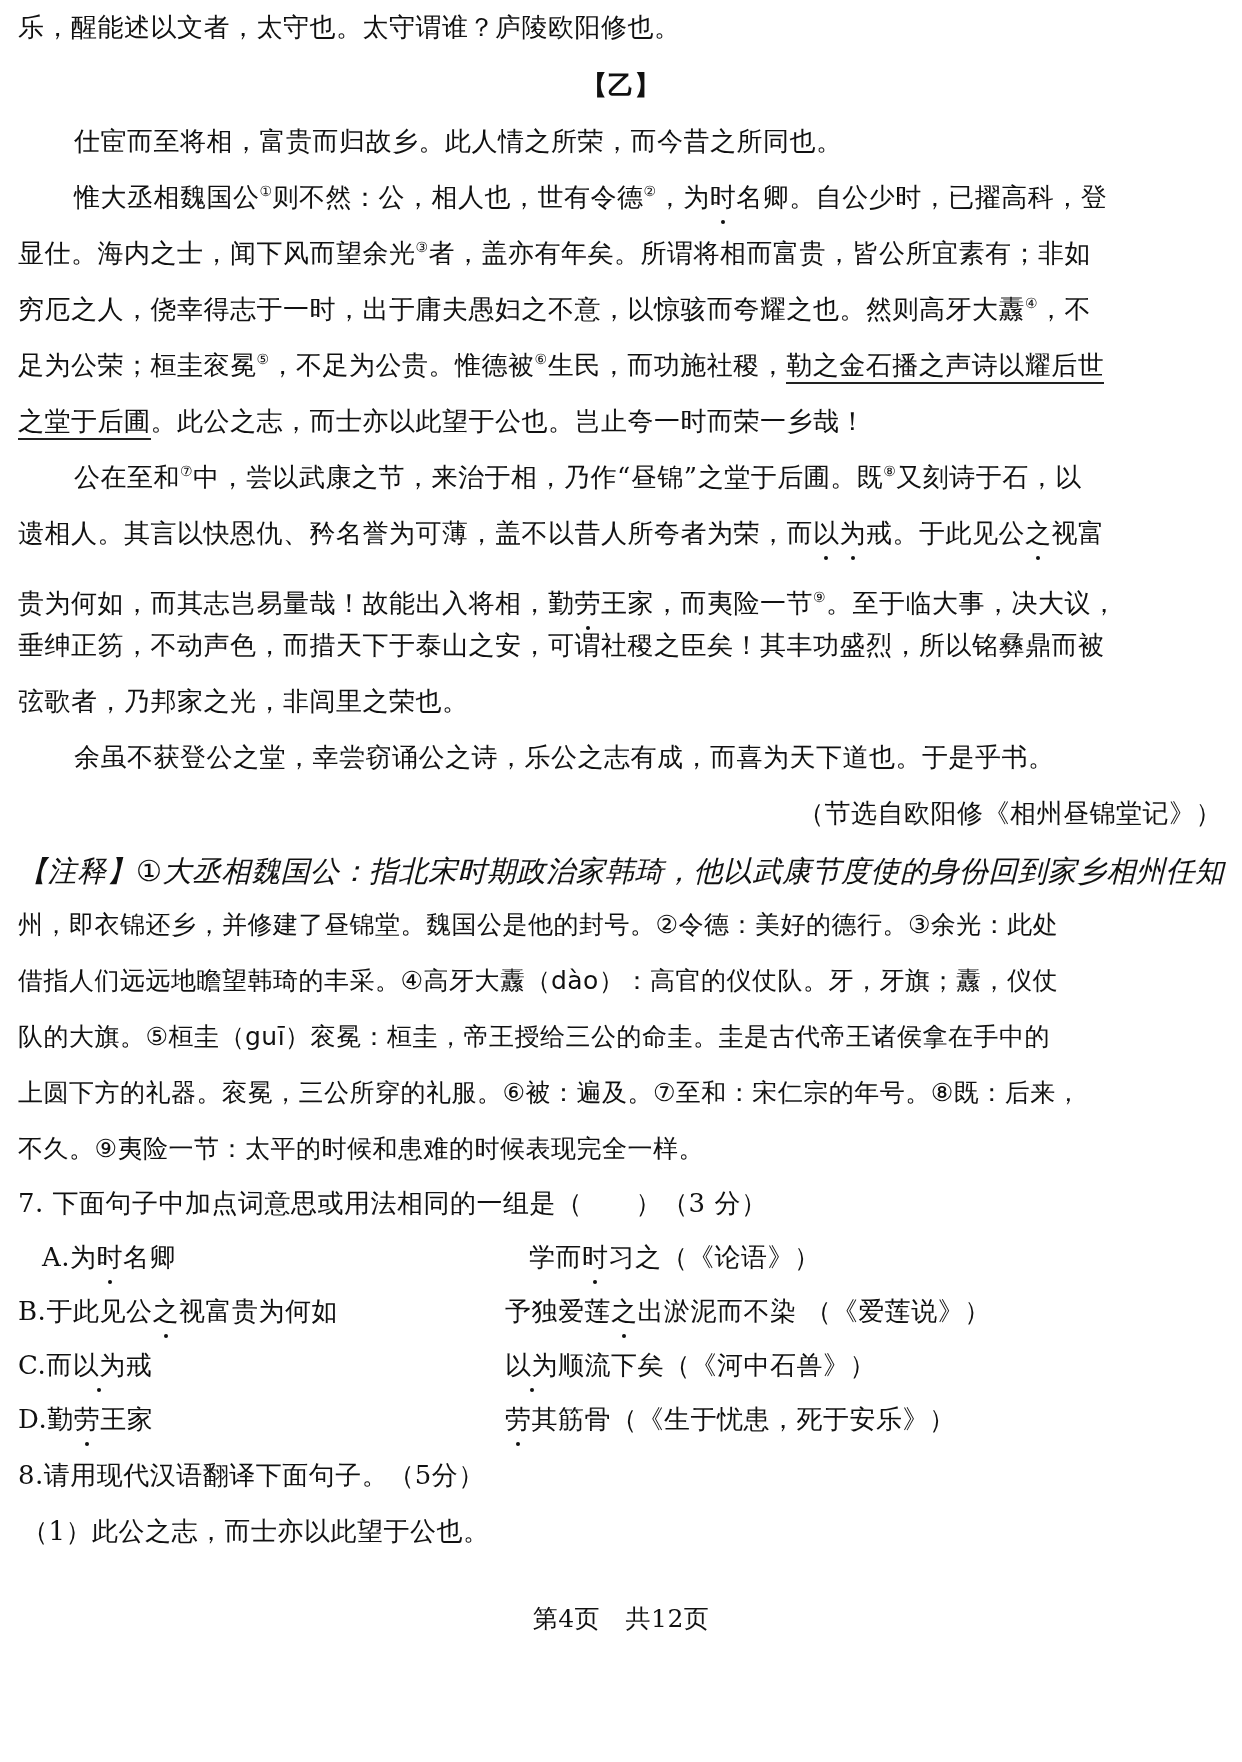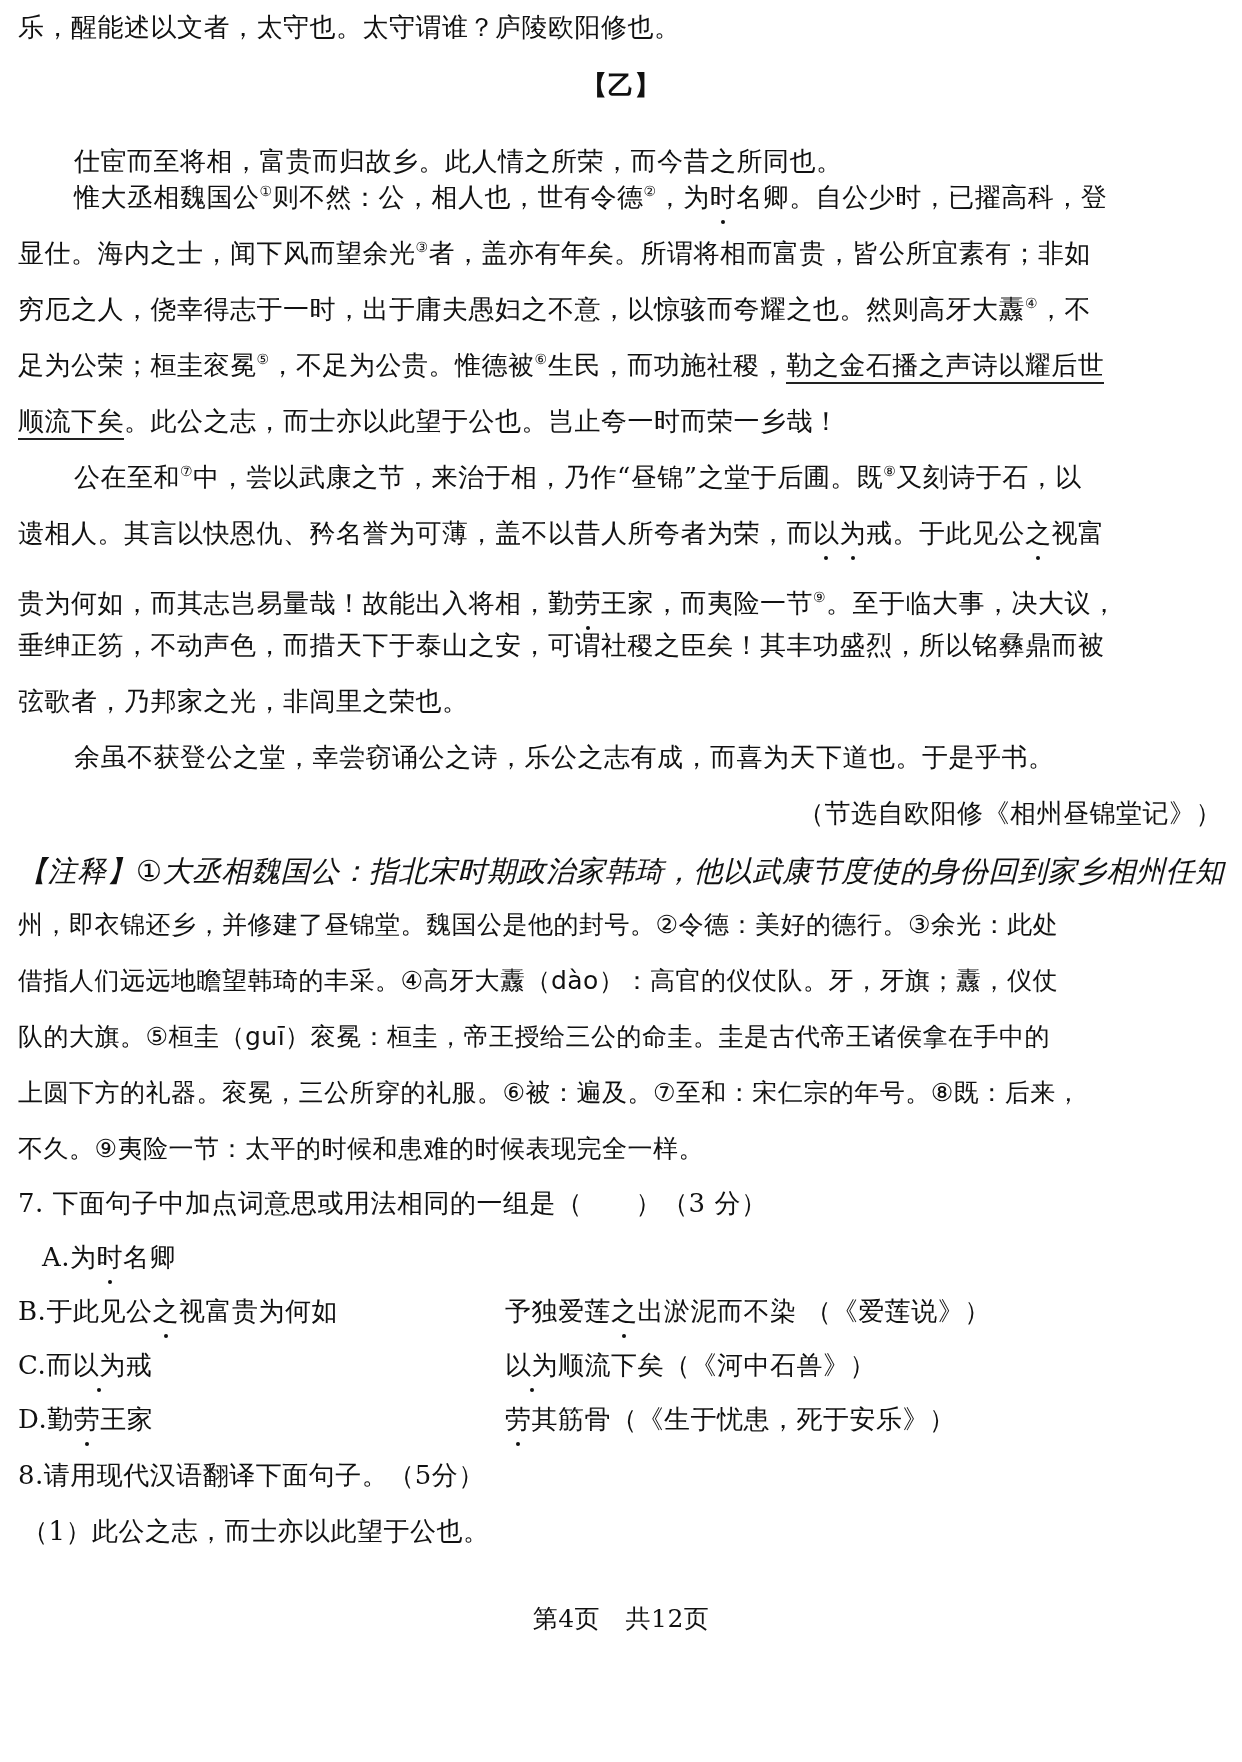--- a/index.html
+++ b/index.html
@@ -21,36 +21,36 @@
   .col2 { position: absolute; left: 487px; }
   .footer { font-size: 25px; }
 </style>
 </head>
 <body>
 
 <div class="line" style="top:10px;">乐，醒能述以文者，太守也。太守谓谁？庐陵欧阳修也。</div>
 
 <div class="line center" style="top:68px; font-weight:bold;">【乙】</div>
 
-<div class="line indent" style="top:124px;margin-top:20px;">仕宦而至将相，富贵而归故乡。此人情之所荣，而今昔之所同也。</div>
+<div class="line indent" style="top:124px;">仕宦而至将相，富贵而归故乡。此人情之所荣，而今昔之所同也。</div>
 
 <div class="line indent" style="top:180px;">
   <span>惟大丞相魏国公</span><span class="sup">①</span><span>则不然：公，相人也，世有令德</span><span class="sup">②</span><span>，为</span><span class="dot">时</span><span>名卿。自公少时，已擢高科，登</span>
 </div>
 <div class="line" style="top:236px;">
   <span>显仕。海内之士，闻下风而望余光</span><span class="sup">③</span><span>者，盖亦有年矣。所谓将相而富贵，皆公所宜素有；非如</span>
 </div>
 <div class="line" style="top:292px;">
   <span>穷厄之人，侥幸得志于一时，出于庸夫愚妇之不意，以惊骇而夸耀之也。然则高牙大纛</span><span class="sup">④</span><span>，不</span>
 </div>
 <div class="line" style="top:348px;">
   <span>足为公荣；桓圭衮冕</span><span class="sup">⑤</span><span>，不足为公贵。惟德被</span><span class="sup">⑥</span><span>生民，而功施社稷，</span><span class="ul">勒之金石播之声诗以耀后世</span>
 </div>
 <div class="line" style="top:404px;">
-  <span class="ul">顺流下矣</span><span>。此公之志，而士亦以此望于公也。岂止夸一时而荣一乡哉！</span>
+  <span class="ul">之堂于后圃</span><span>。此公之志，而士亦以此望于公也。岂止夸一时而荣一乡哉！</span>
 </div>
 
 <div class="line indent" style="top:460px;">
   <span>公在至和</span><span class="sup">⑦</span><span>中，尝以武康之节，来治于相，乃作“昼锦”之堂于后圃。既</span><span class="sup">⑧</span><span>又刻诗于石，以</span>
 </div>
 <div class="line" style="top:516px;">
   <span>遗相人。其言以快恩仇、矜名誉为可薄，盖不以昔人所夸者为荣，而</span><span class="dot">以</span><span class="dot">为</span><span>戒。于此见公</span><span class="dot">之</span><span>视富</span>
 </div>
 <div class="line" style="top:586px;">
   <span>贵为何如，而其志岂易量哉！故能出入将相，勤</span><span class="dot">劳</span><span>王家，而夷险一节</span><span class="sup">⑨</span><span>。至于临大事，决大议，</span>
@@ -65,20 +65,21 @@
 <div class="line sans" style="top:908px; font-size:25px;">州，即衣锦还乡，并修建了昼锦堂。魏国公是他的封号。②令德：美好的德行。③余光：此处</div>
 <div class="line sans" style="top:964px; font-size:25px;">借指人们远远地瞻望韩琦的丰采。④高牙大纛（dào）：高官的仪仗队。牙，牙旗；纛，仪仗</div>
 <div class="line sans" style="top:1020px; font-size:25px;">队的大旗。⑤桓圭（guī）衮冕：桓圭，帝王授给三公的命圭。圭是古代帝王诸侯拿在手中的</div>
 <div class="line sans" style="top:1076px; font-size:25px;">上圆下方的礼器。衮冕，三公所穿的礼服。⑥被：遍及。⑦至和：宋仁宗的年号。⑧既：后来，</div>
 <div class="line sans" style="top:1132px; font-size:25px;">不久。⑨夷险一节：太平的时候和患难的时候表现完全一样。</div>
 
 <div class="line" style="top:1186px;">7. 下面句子中加点词意思或用法相同的一组是（　　）（3 分）</div>
 
 <div class="line" style="top:1240px; width:1200px;margin-left:24px;">
   <span>A.</span><span>为</span><span class="dot">时</span><span>名卿</span>
+  <span class="col2"><span>学而</span><span class="dot">时</span><span>习之（《论语》）</span></span>
 </div>
 <div class="line" style="top:1294px; width:1200px;">
   <span>B.</span><span>于此见公</span><span class="dot">之</span><span>视富贵为何如</span>
   <span class="col2"><span>予独爱莲</span><span class="dot">之</span><span>出淤泥而不染 （《爱莲说》）</span></span>
 </div>
 <div class="line" style="top:1348px; width:1200px;">
   <span>C.</span><span>而</span><span class="dot">以为</span><span>戒</span>
   <span class="col2"><span></span><span class="dot">以为</span><span>顺流下矣（《河中石兽》）</span></span>
 </div>
 <div class="line" style="top:1402px; width:1200px;">

